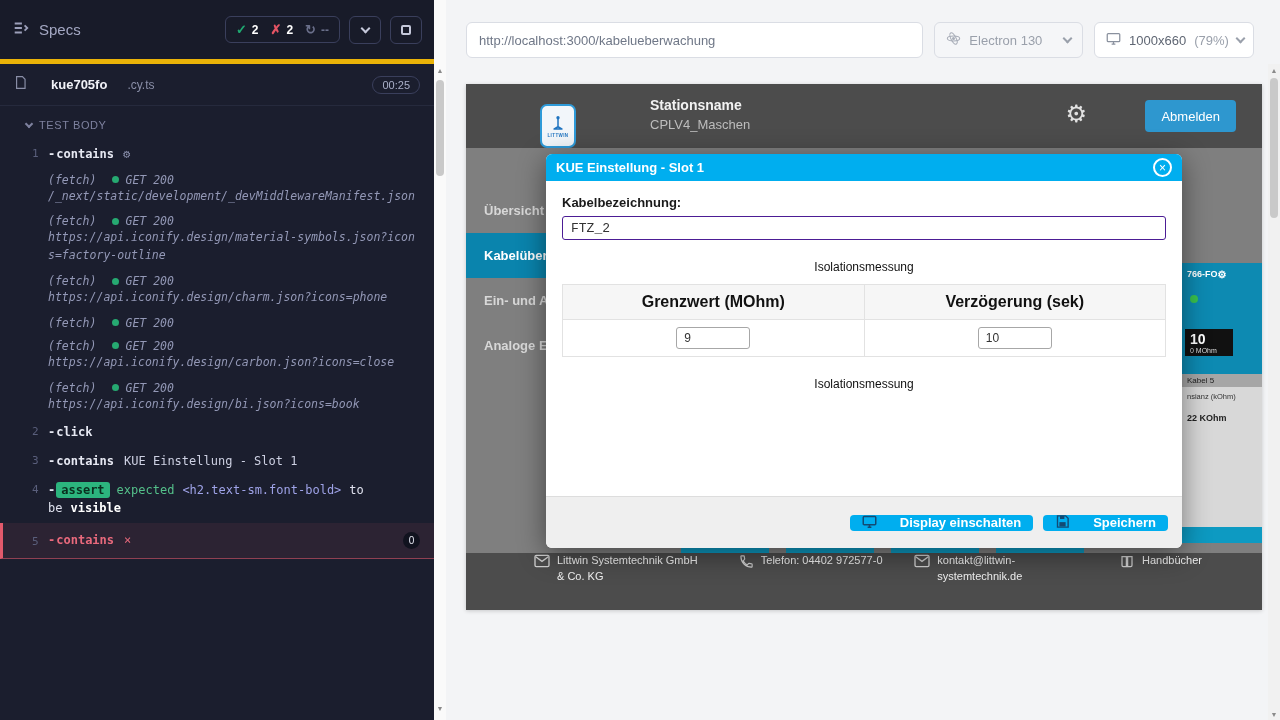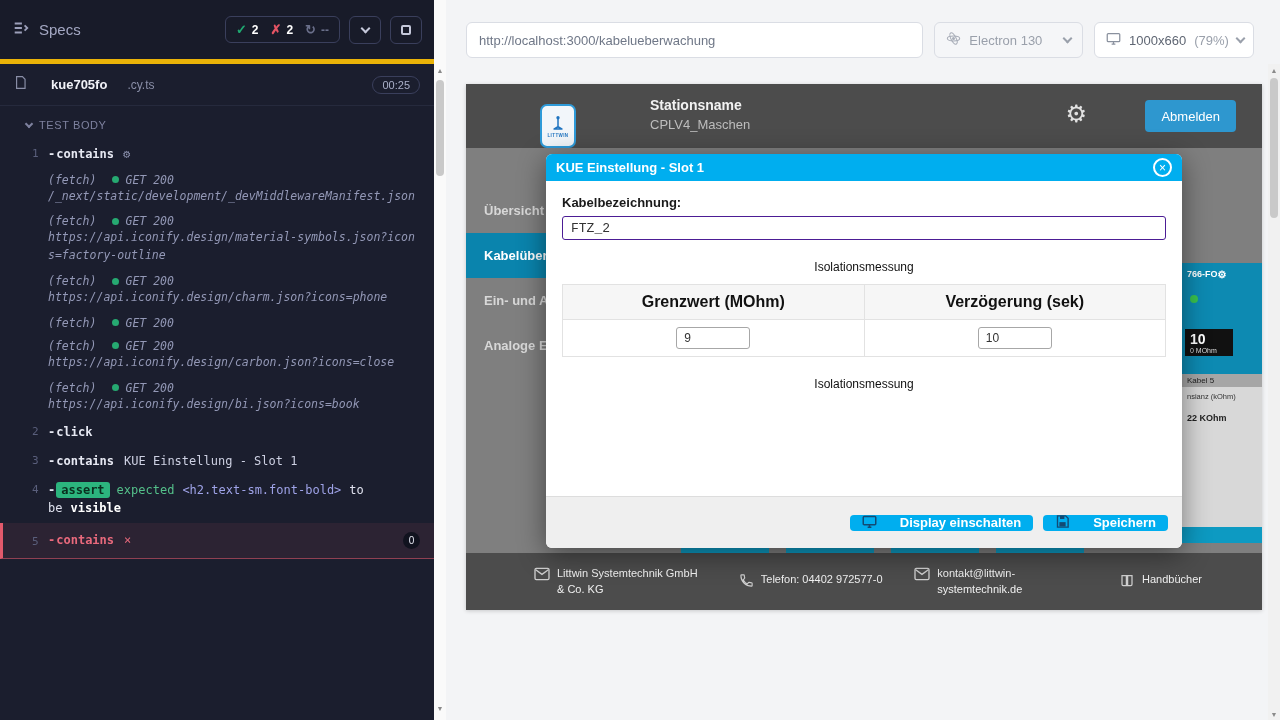--- a/index.html
+++ b/index.html
@@ -106,21 +106,21 @@
   .name-label { display:block; font-size:13px; font-weight:bold; color:#1a1a1a; margin:4px 0 6px; }
   .name-input { width:100%; height:24px; border:1px solid #4c1d95; border-radius:3px; padding:0 8px; font-size:13px; color:#333; font-family:Liberation Mono, monospace; }
   .section-title { text-align:center; font-weight:normal; font-size:12px; color:#111; margin:20px 0 10px; }
   table.meas { width:100%; border-collapse:collapse; border:1px solid #e2e2e2; }
   .meas th { background:#f6f6f6; border:1px solid #e2e2e2; font-size:16px; padding:8px 4px; color:#111; font-family:"Liberation Sans",sans-serif; }
   .meas td { border:1px solid #e2e2e2; text-align:center; padding:7px 4px; }
   .meas td input { width:74px; height:22px; border:1px solid #a7a7a7; border-radius:3px; padding:0 7px; font-size:12px; color:#333; font-family:"Liberation Sans",sans-serif; }
   .modal-footer { height:52px; flex:none; margin-top:12px; background:#efefef; border-top:1px solid #ddd; border-radius:0 0 6px 6px; display:flex; align-items:center; justify-content:flex-end; gap:10px; padding:0 14px; }
   .btn-cyan { height:16px; background:#00aeef; color:#fff; border:none; border-radius:4px; font-size:13px; font-weight:bold; display:flex; align-items:center; gap:23px; padding:0 12px; font-family:"Liberation Sans",sans-serif; }
 
-  .app-footer { position:absolute; bottom:0; left:0; right:0; height:57px; background:#4c4c4c; display:flex; align-items:center; justify-content:space-between; padding:0 60px 0 68px; color:#f0f0f0; }
+  .app-footer { position:absolute; bottom:0; left:0; right:0; height:57px; background:#4c4c4c; display:flex; justify-content:space-between; padding:0 60px 0 68px; color:#f0f0f0; }
   .f-item { display:flex; align-items:flex-start; gap:7px; }
   .f-icon { flex:none; margin-top:1px; }
   .f-text { font-size:11px; line-height:1.45; max-width:150px; }
 </style>
 </head>
 <body>
 
 <div id="reporter">
   <div class="rep-header">
     <span>

